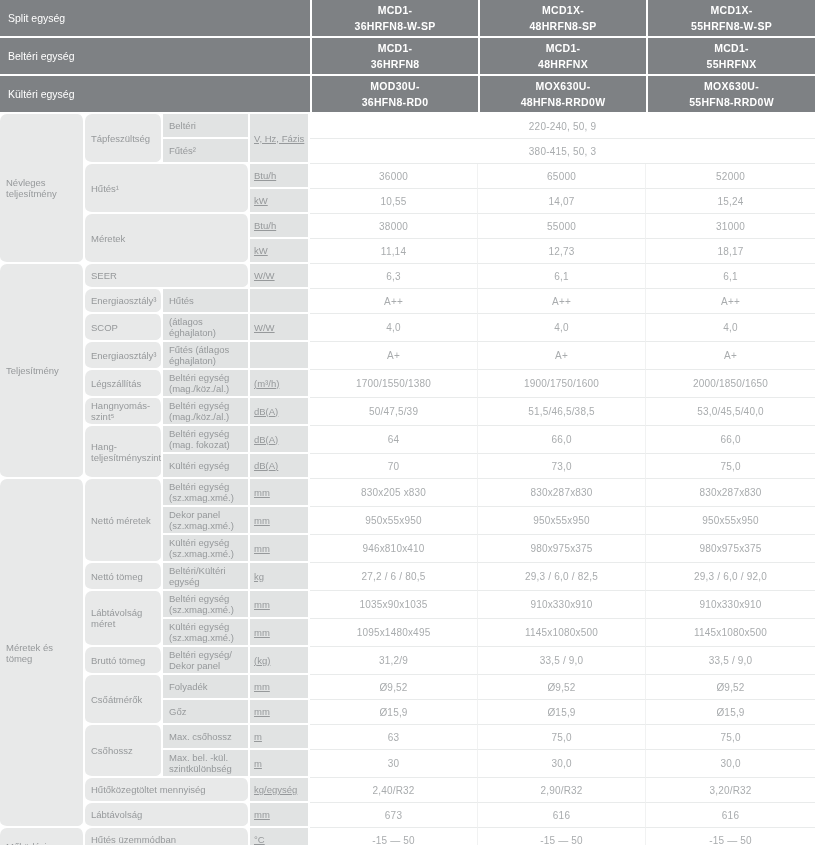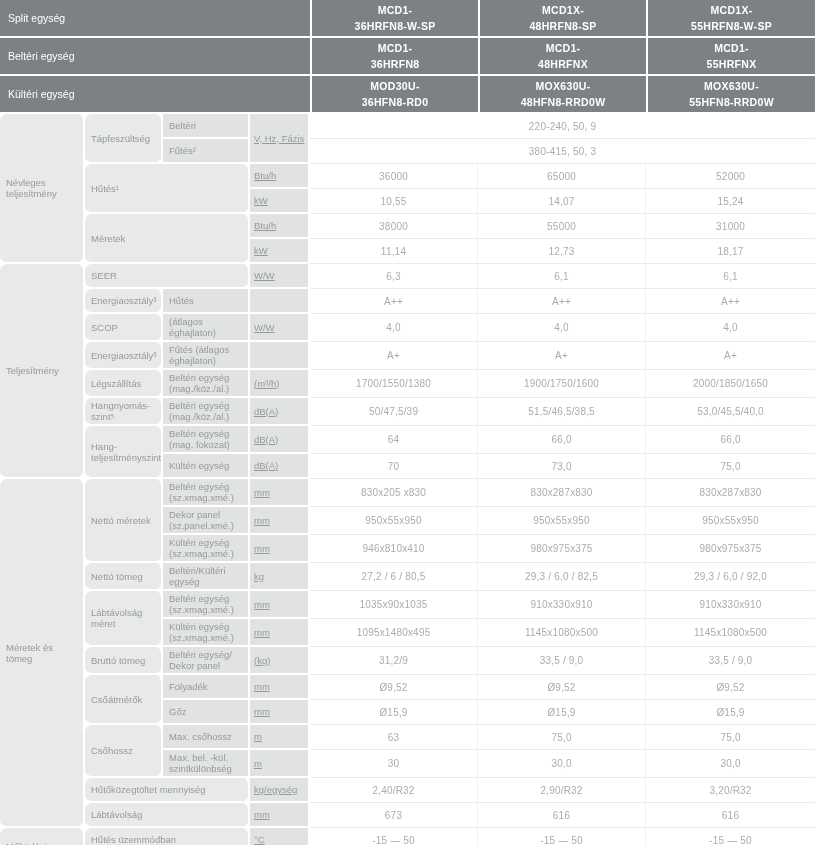--- a/index.html
+++ b/index.html
@@ -185,21 +185,21 @@
         <tr>
           <td class="cg" rowspan="13">Méretek és tömeg</td>
           <td class="cl" rowspan="3">Nettó méretek</td>
           <td class="cs">Beltéri egység (sz.xmag.xmé.)</td>
           <td class="cu">mm</td>
           <td class="cd">830x205 x830</td>
           <td class="cd">830x287x830</td>
           <td class="cd">830x287x830</td>
         </tr>
         <tr>
-          <td class="cs">Dekor panel (sz.panel.xmé.)</td>
+          <td class="cs">Dekor panel (sz.xmag.xmé.)</td>
           <td class="cu">mm</td>
           <td class="cd">950x55x950</td>
           <td class="cd">950x55x950</td>
           <td class="cd">950x55x950</td>
         </tr>
         <tr>
           <td class="cs">Kültéri egység (sz.xmag.xmé.)</td>
           <td class="cu">mm</td>
           <td class="cd">946x810x410</td>
           <td class="cd">980x975x375</td>

